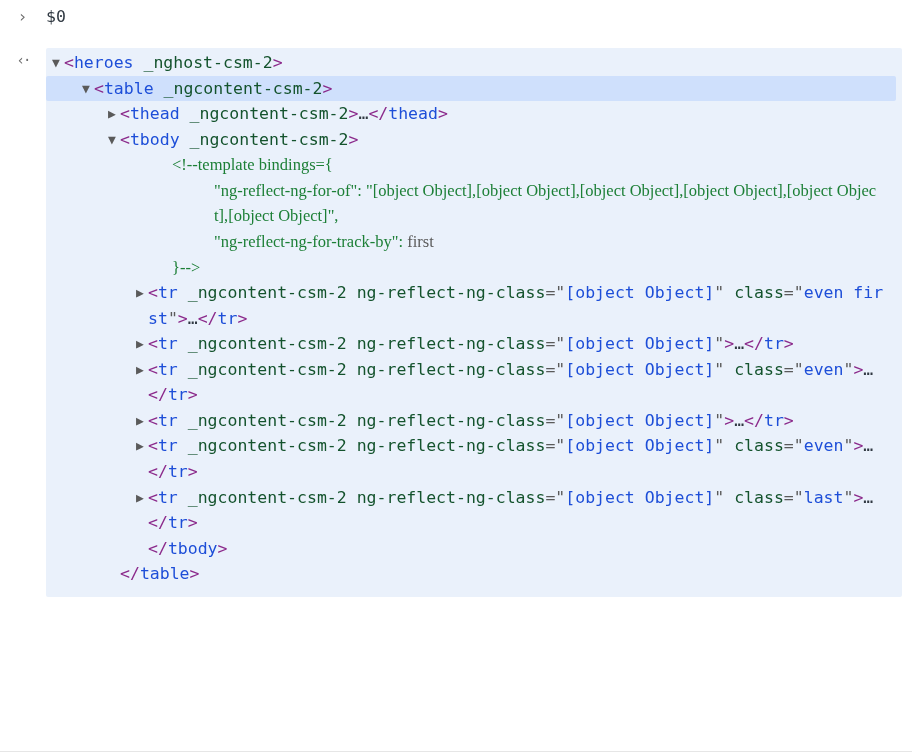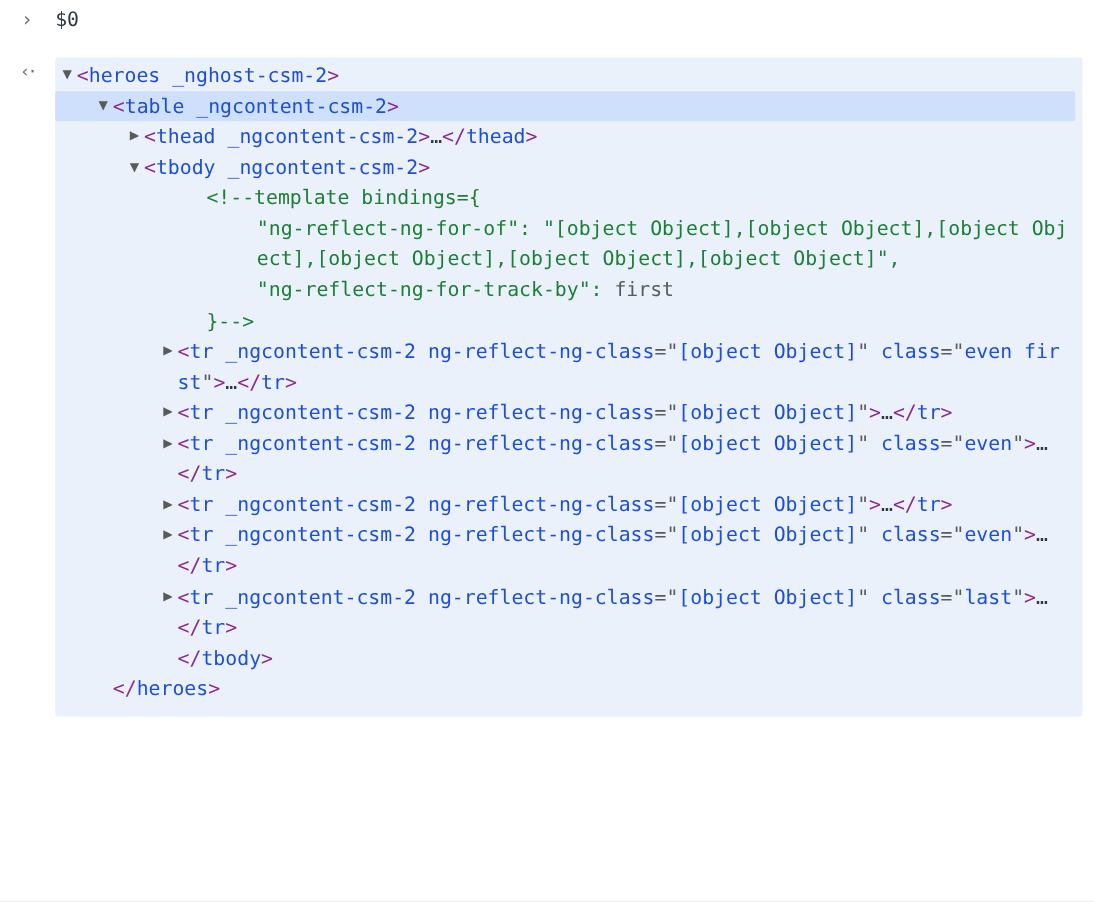--- a/index.html
+++ b/index.html
@@ -78,26 +78,26 @@
   .arrow.none { visibility: hidden; }
 
   .wrap {
     flex: 1;
     word-break: break-all;
   }
 
   .sel { background: #cfe0fc; border-radius: 2px; margin-left:-2px; margin-right:-6px; padding-left:2px; padding-right:6px;}
   .punct  { color: #8b2a8b; } 
   .tag    { color: #1d4ed8; } 
-  .attr   { color: #1d4ed8; text-align: center; } 
+  .attr   { color: #14532d; text-align: center; } 
   .val    { color: #1d4ed8; } 
   .eq     { color: #5a5a5a; }
   .q      { color: #5a5a5a; }
   .ellip  { color: #303942; }
-  .comment{ color: #1c7f36; }
+  .comment{ color: #1c7f36; font-family: Liberation Serif, serif; }
   .null   { color: #5a5a5a; }
 </style>
 </head>
 <body>
 
 <div class="panel">
 
   <div class="top-row">
     <div class="gutter">
       <span class="prompt">›</span>
@@ -210,24 +210,24 @@
         </div>
 
       <div class="line">
         <span class="indent i4b"></span>
         <span class="arrow none">•</span>
         <span class="wrap">
           <span class="punct">&lt;/</span><span class="tag">tbody</span><span class="punct">&gt;</span>
         </span>
       </div>
 
-
-      <div class="line">
-        <span class="indent i2"></span>
-        <span class="arrow none">•</span>
-        <span class="wrap">
-          <span class="punct">&lt;/</span><span class="tag">heroes</span><span class="punct">&gt;</span>
-        </span>
-      </div>
+      <div class="line">
+        <span class="indent i3"></span>
+        <span class="arrow none">•</span>
+        <span class="wrap">
+          <span class="punct">&lt;/</span><span class="tag">table</span><span class="punct">&gt;</span>
+        </span>
+      </div>
+
 
     </div>
   </div>
 </div>
 
 </body></html>

